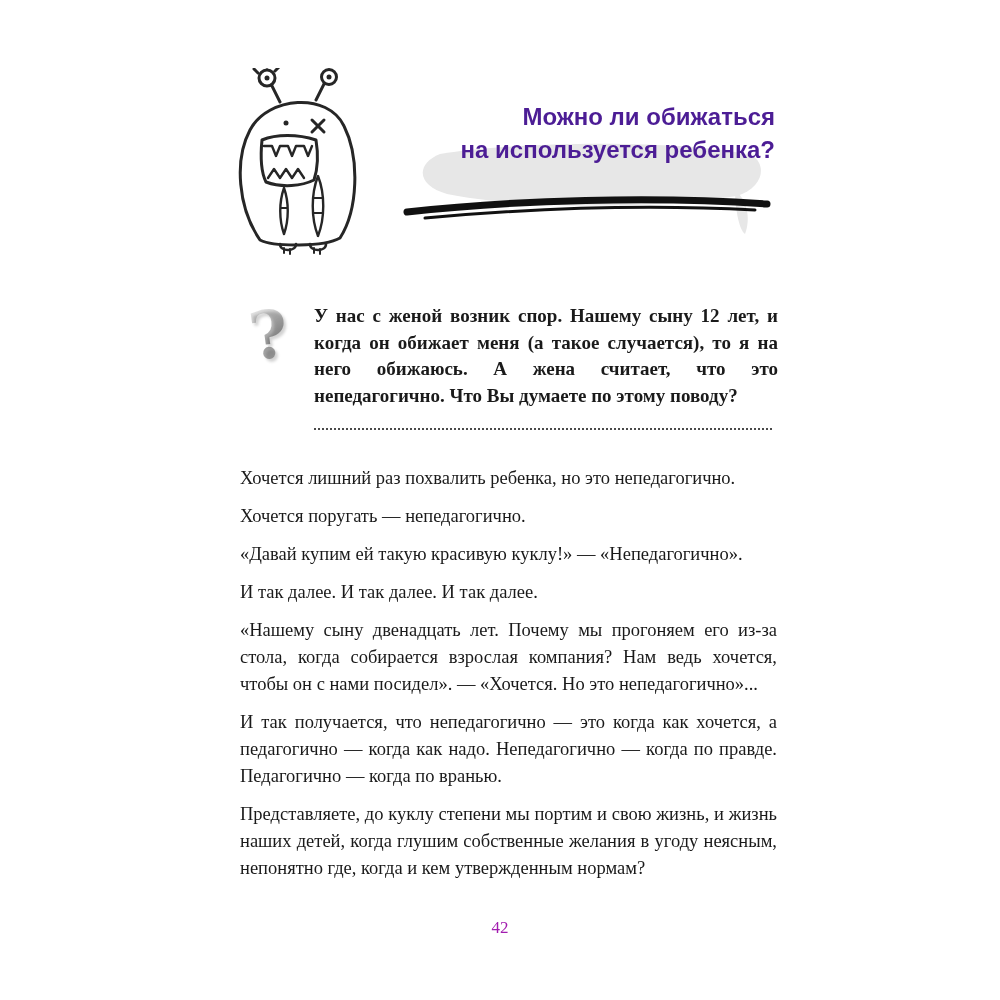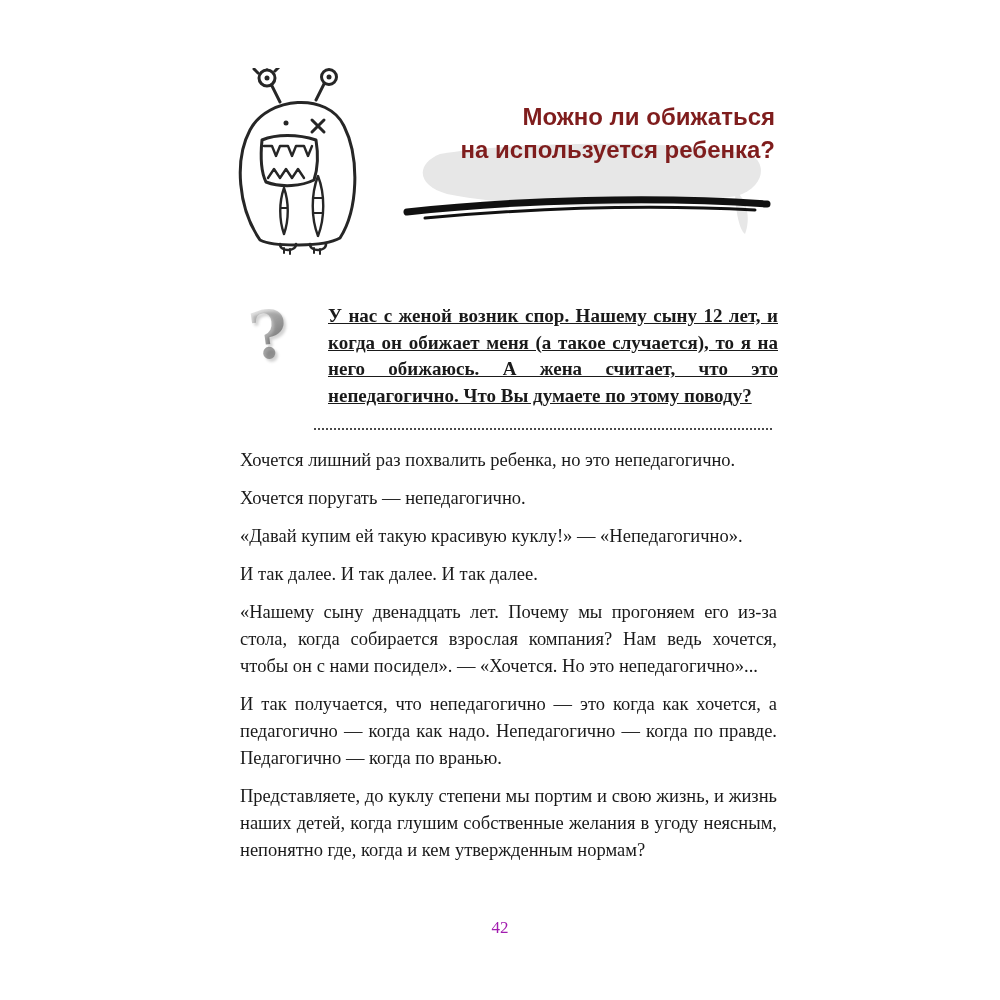--- a/index.html
+++ b/index.html
@@ -15,52 +15,51 @@
   .monster{position:absolute;left:222px;top:68px;width:160px;height:190px;}
   
   .title-wrap{position:absolute;left:395px;top:100px;width:385px;height:140px;}
   .swoosh{position:absolute;left:0;top:38px;width:385px;height:110px;z-index:0;}
   .chapter-title{
     position:relative;z-index:1;
     font-family:"Liberation Sans", sans-serif;
     font-weight:700;
     font-size:24px;line-height:33px;
     text-align:right;
-    color:#7f1d1d;
+    color:#4c1d95;
     padding-right:5px;
   }
   
   .question{position:absolute;left:238px;top:303px;width:540px;display:flex;align-items:flex-start;}
   .q-icon{
     flex:0 0 62px;
     font-family:"DejaVu Serif", serif;
     font-size:66px;line-height:60px;
     font-weight:700;
     text-align:center;
     background:linear-gradient(160deg,#e9e9e9 10%,#9a9a9a 60%,#c9c9c9 95%);
     -webkit-background-clip:text;
     background-clip:text;
     color:transparent;
     text-shadow:2px 3px 3px rgba(0,0,0,0.18);
     transform:rotate(-8deg);
     margin-top:2px;
   }
   .q-text{
-    margin-left:28px;
+    margin-left:14px;
     font-weight:700;
     font-size:19px;line-height:26.5px;
     text-align:justify;
-    text-decoration:underline;
   }
   .dotted-sep{
     position:absolute;left:314px;top:428px;width:458px;height:0;
     border-top:2.5px dotted #4a4a4a;
   }
   
-  .body-text{position:absolute;left:240px;top:447px;width:537px;}
+  .body-text{position:absolute;left:240px;top:465px;width:537px;}
   .body-text p{
     margin:0 0 11px 0;
     font-size:18.5px;line-height:27px;
     text-align:justify;
   }
   .body-text p.italic{}
   
   .page-number{
     position:absolute;left:0;top:918px;width:100%;
     text-align:center;font-size:17px;color:#a21caf;

